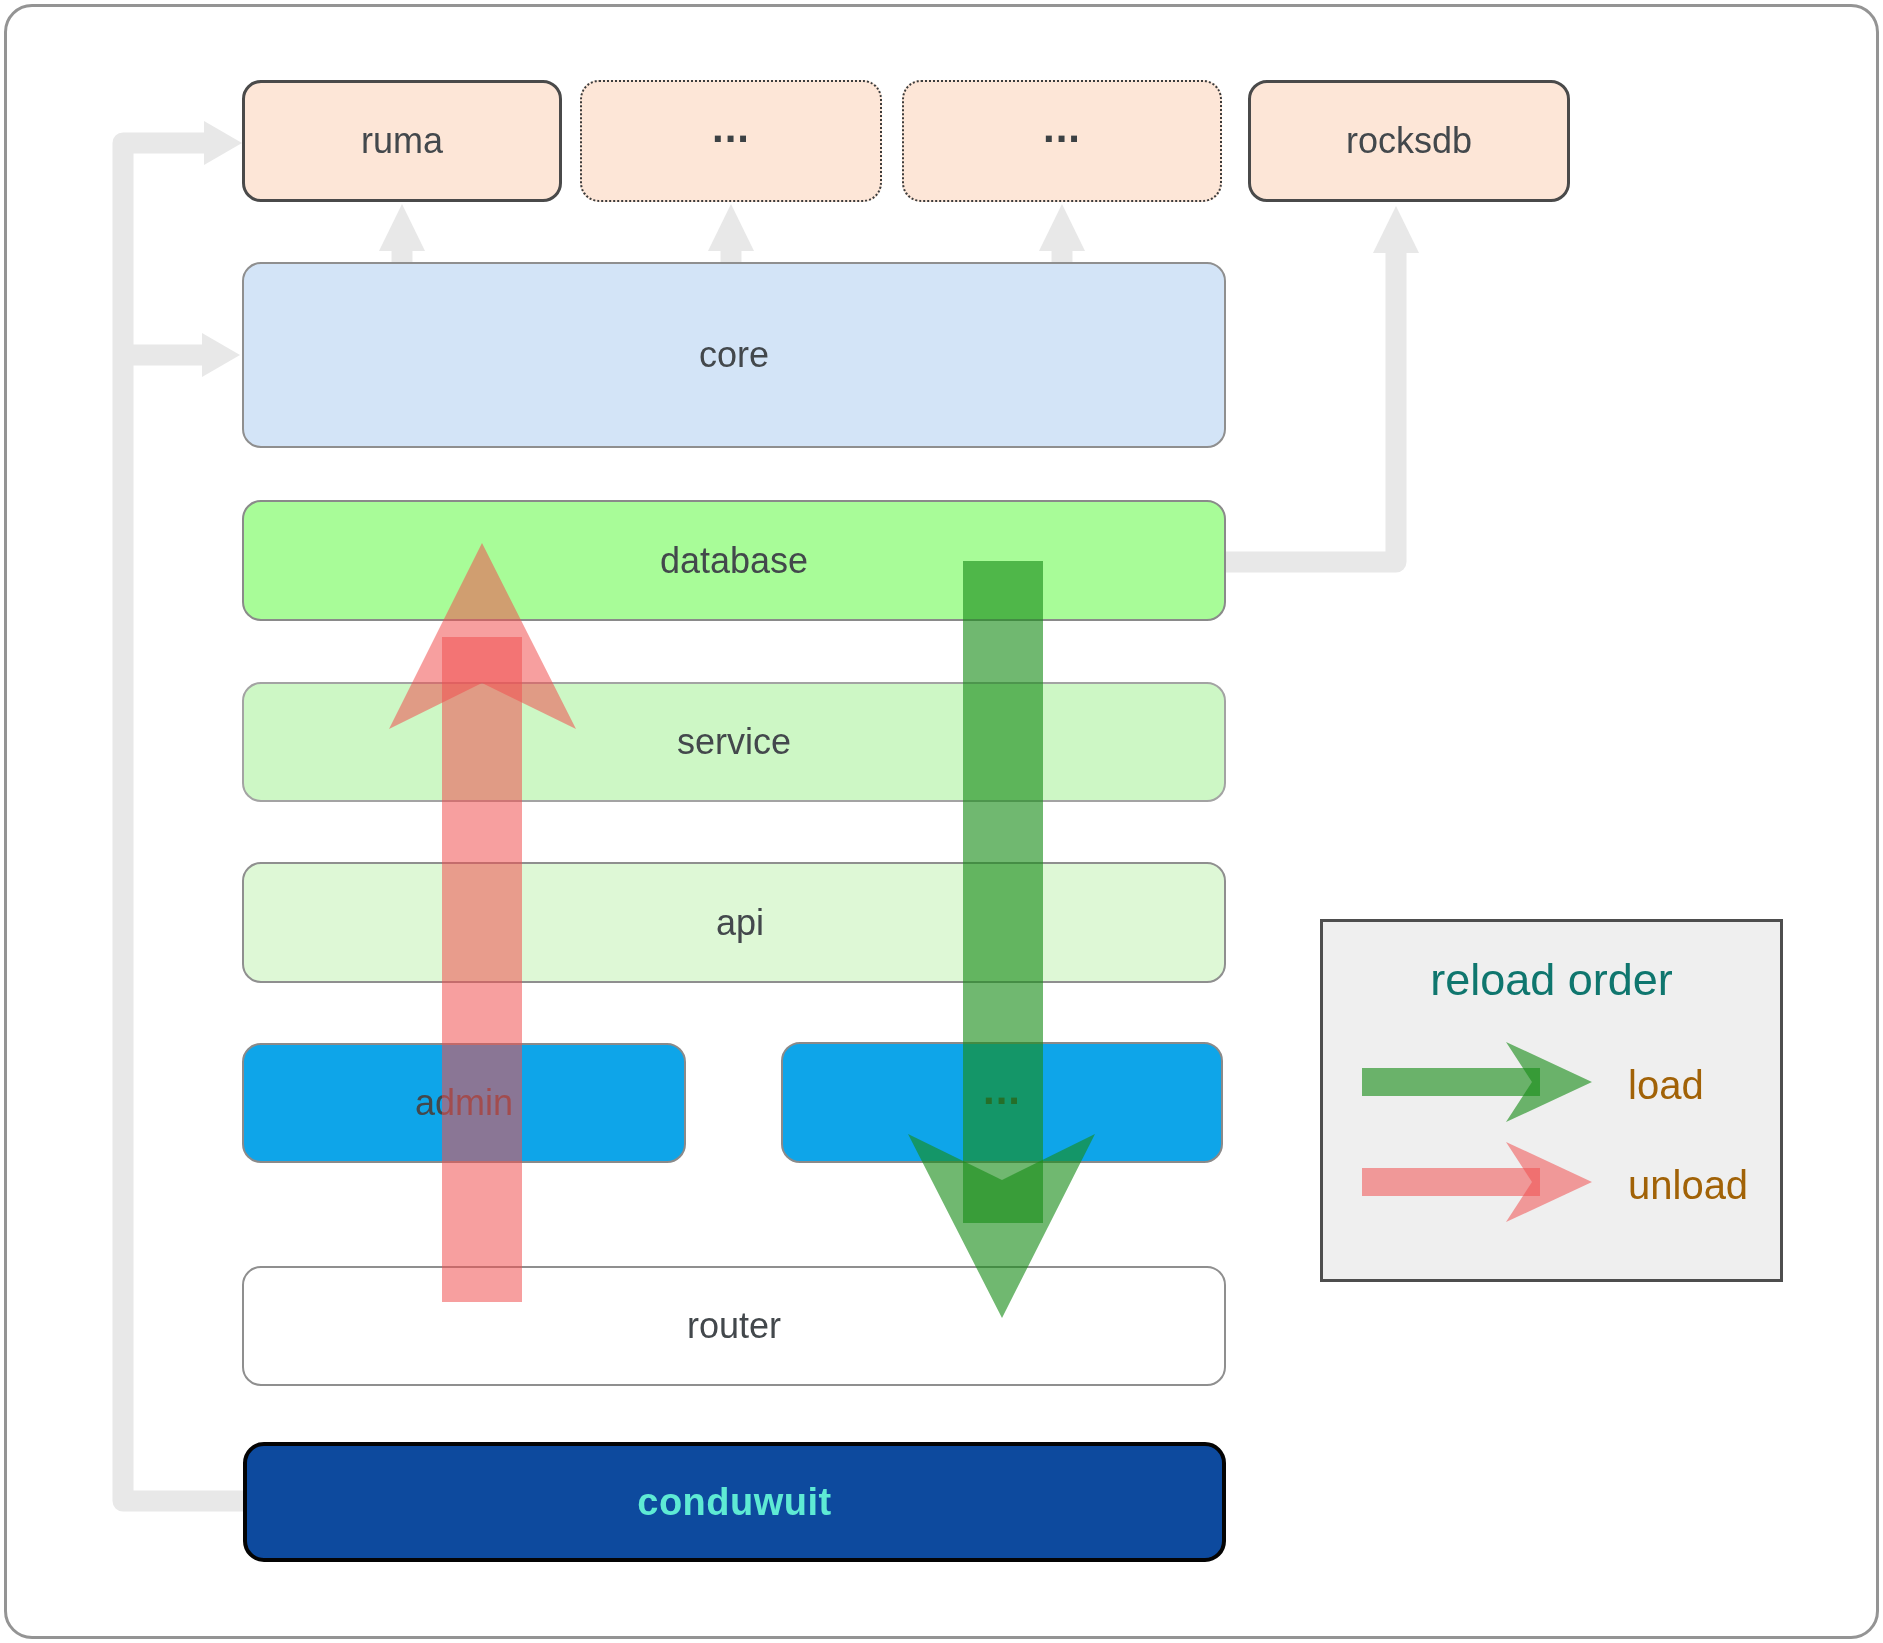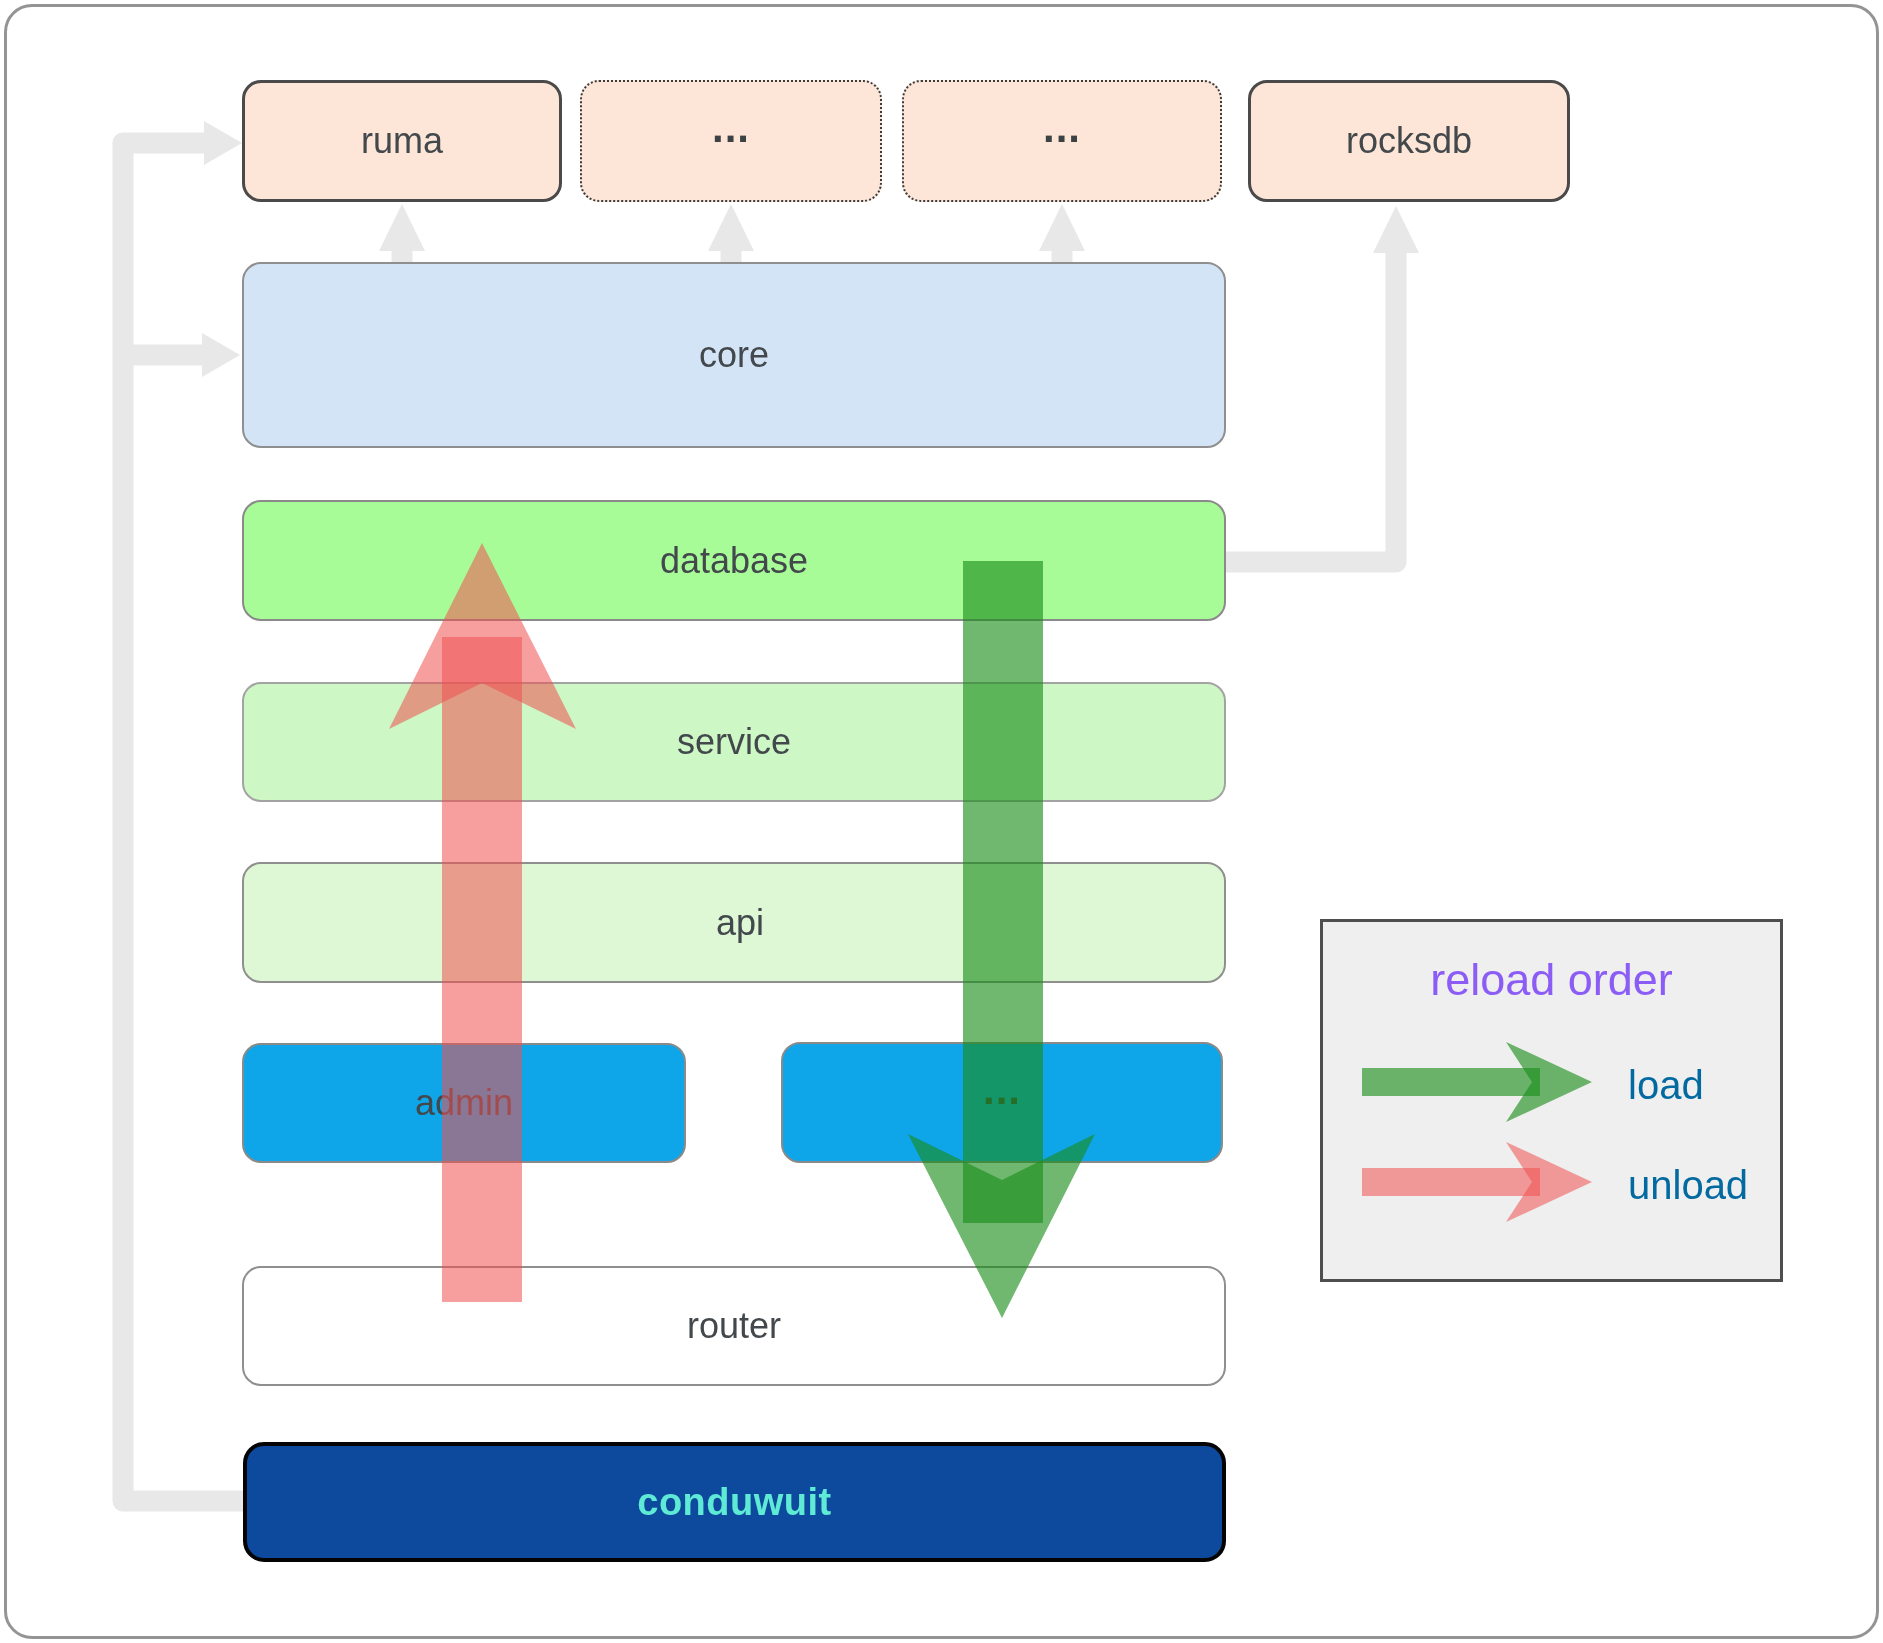--- a/index.html
+++ b/index.html
@@ -36,24 +36,24 @@
   .white   { background:#ffffff; border:2px solid #8f8f8f; }
   .navy    { background:#0d4a9e; border:4px solid #040404; border-radius:21px; }
   .navy .lbl { color:#5eead4; font-weight:600; font-size:38px; letter-spacing:0.5px; }
 
   .legend {
     position:absolute; left:1320px; top:919px; width:463px; height:363px;
     box-sizing:border-box; background:#efefef; border:3px solid #4e4e4e;
   }
   .legend-title {
     position:absolute; left:0; right:0; top:32px; text-align:center;
-    font-size:45px; color:#8b5cf6;
+    font-size:45px; color:#0f766e;
   }
   .legend-label {
-    position:absolute; font-size:40px; color:#0369a1; line-height:46px;
+    position:absolute; font-size:40px; color:#a16207; line-height:46px;
   }
   .legend-label.load   { left:305px; top:140px; }
   .legend-label.unload { left:305px; top:240px; }
 </style>
 </head>
 <body>
 
 <div class="canvas">
 
   <svg class="overlay under" width="1883" height="1643" viewBox="0 0 1883 1643">

